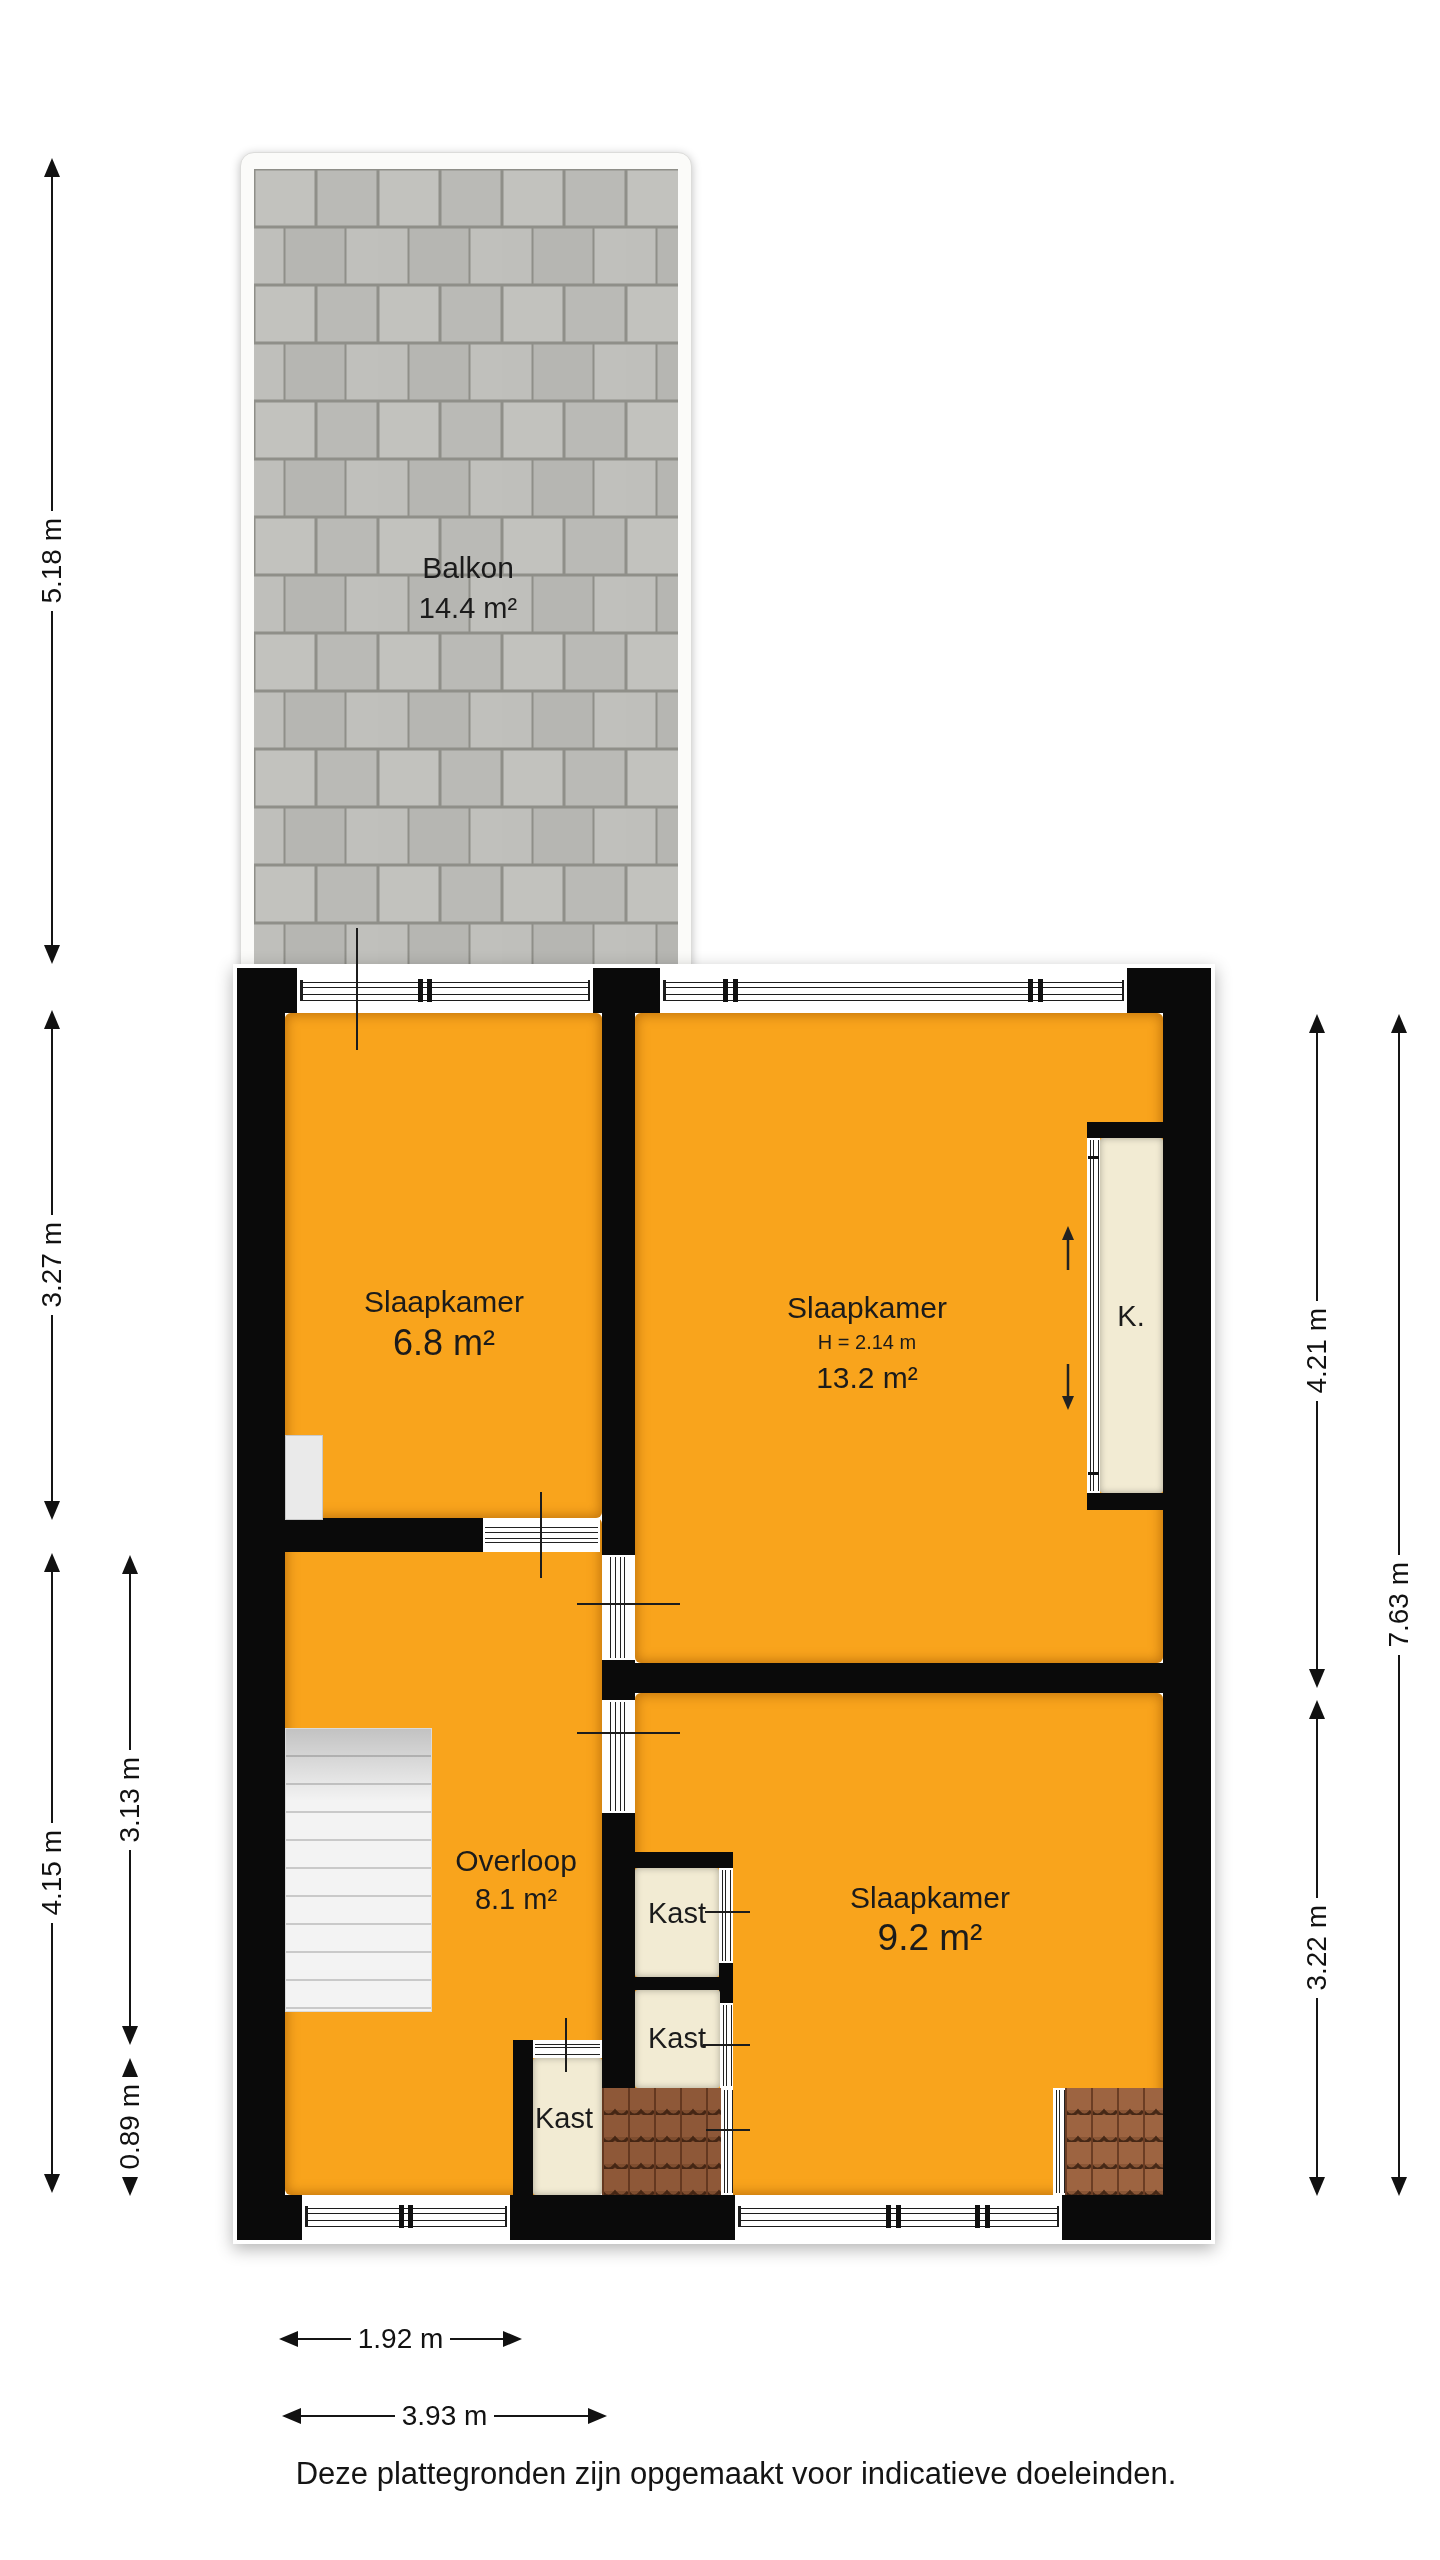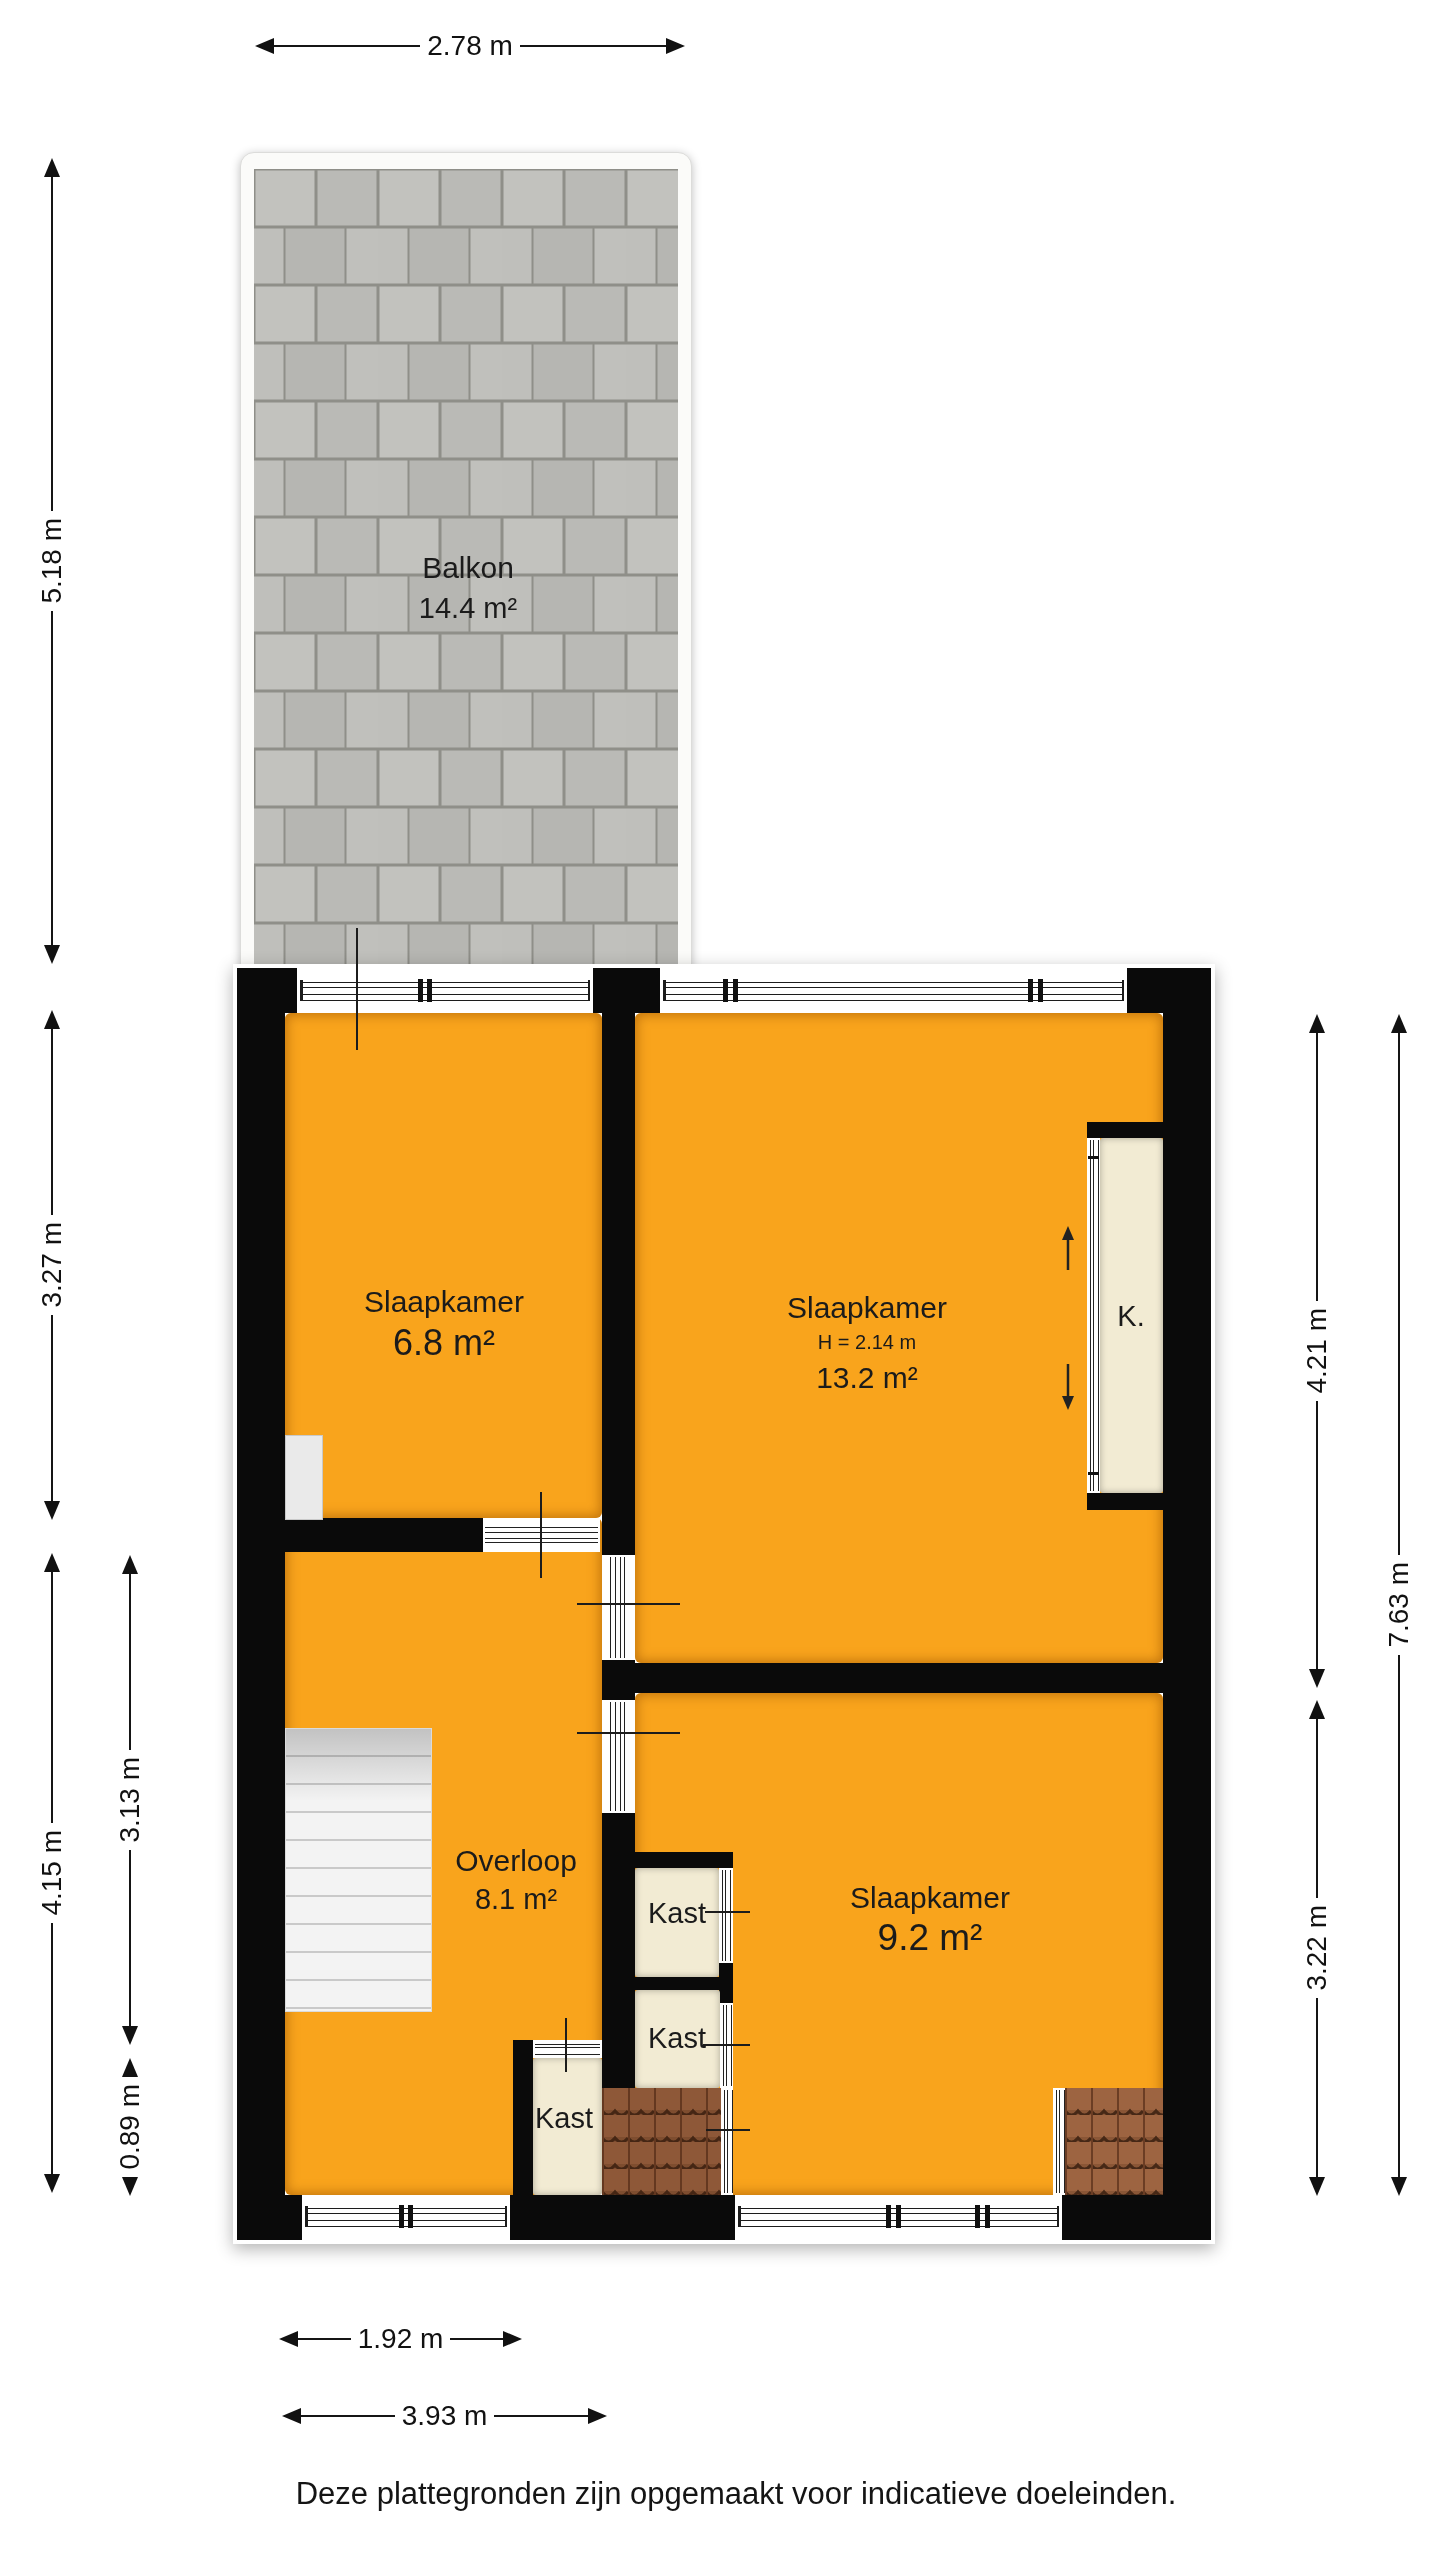--- a/index.html
+++ b/index.html
@@ -52,21 +52,21 @@
   .ah{width:0;height:0;}
   .ah.left {border-top:8px solid transparent;border-bottom:8px solid transparent;border-right:19px solid #111;}
   .ah.right{border-top:8px solid transparent;border-bottom:8px solid transparent;border-left:19px solid #111;}
   .ah.up   {border-left:8px solid transparent;border-right:8px solid transparent;border-bottom:19px solid #111;}
   .ah.down {border-left:8px solid transparent;border-right:8px solid transparent;border-top:19px solid #111;}
   .stairs{position:absolute;background:repeating-linear-gradient(to bottom,#F3F3F3 0 26px,#C9C9C9 26px 28px);
     border:1px solid #DBDBDB;}
   .stairs::after{content:"";position:absolute;inset:0;
     background:linear-gradient(to bottom,rgba(0,0,0,.20),rgba(0,0,0,0) 72px);}
   .footer{position:absolute;left:0;width:1440px;text-align:center;font-size:31px;
-    line-height:48px;color:#141414;padding-left:32px;box-sizing:border-box;margin-top:20px;}
+    line-height:48px;color:#141414;padding-left:32px;box-sizing:border-box;}
 </style>
 </head>
 <body>
 
 <div class="page">
 
   <svg width="0" height="0" style="position:absolute">
     <defs>
       <pattern id="bt" width="124" height="116" patternUnits="userSpaceOnUse">
         <rect width="124" height="116" fill="#8F8F89"></rect>
@@ -235,27 +235,20 @@
   </div>
   <div class="room-label" style="left:930px;top:1918px;line-height:40px;">
     <div>Slaapkamer</div>
     <div style="font-size:37px">9.2 m²</div>
   </div>
   <div class="room-label" style="left:677px;top:1913px;font-size:29px;">Kast</div>
   <div class="room-label" style="left:677px;top:2038px;font-size:29px;">Kast</div>
   <div class="room-label" style="left:564px;top:2118px;font-size:29px;">Kast</div>
   <div class="room-label" style="left:1131px;top:1316px;font-size:29px;">K.</div>
 
-  <div class="dim h" style="left:255px;top:28px;width:430px;">
-    <span class="ah left"></span>
-      <span class="ln"></span>
-      <span class="lbl">2.78 m</span>
-      <span class="ln"></span>
-      <span class="ah right"></span>
-  </div>
 
   <div class="dim v" style="left:30px;top:158px;height:806px;">
     <span class="ah up"></span>
       <span class="ln"></span>
       <span class="lbl">5.18 m</span>
       <span class="ln"></span>
       <span class="ah down"></span>
   </div>
   <div class="dim v" style="left:30px;top:1010px;height:510px;">
     <span class="ah up"></span>

